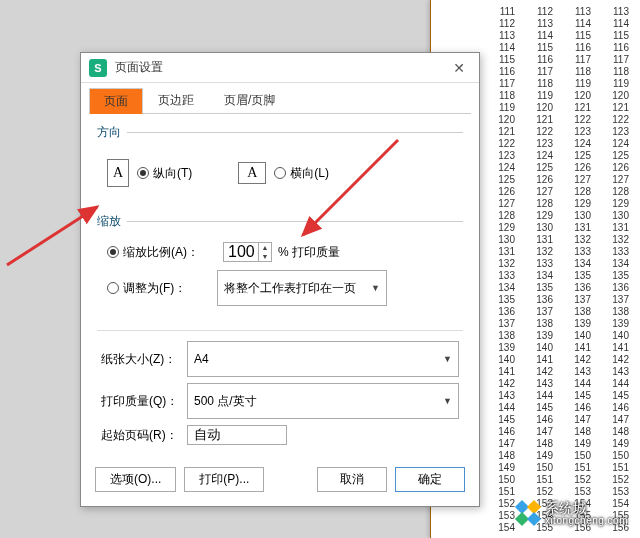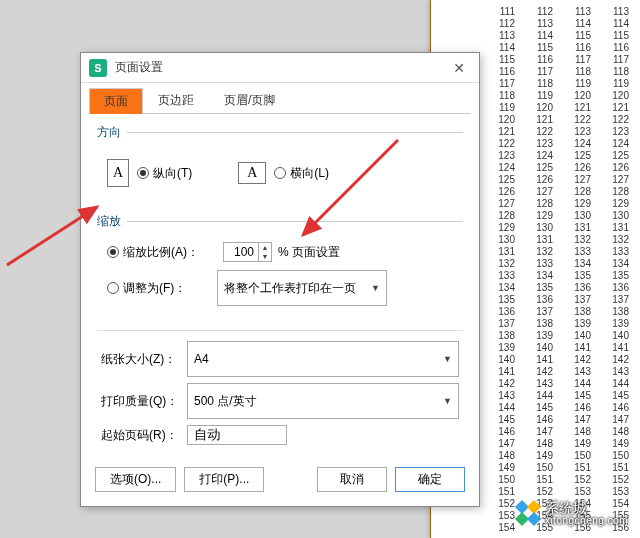--- a/index.html
+++ b/index.html
@@ -127,21 +127,21 @@
   content: ""; width: 6px; height: 6px; border-radius: 50%; background: #333;
 }
 .scale-rows { margin: 4px 0 0 10px; display: flex; flex-direction: column; gap: 8px; }
 .scale-row { display: flex; align-items: center; gap: 6px; }
 .scale-row label { min-width: 70px; }
 .spinner {
   display: inline-flex; border: 1px solid #aaa; height: 20px;
 }
 .spinner input {
   width: 34px; border: none; text-align: right; padding: 0 4px;
-  font-family: inherit; font-size: 12px;
+  font-family: inherit; font-size: 16px;
 }
 .spinner .btns { display: flex; flex-direction: column; border-left: 1px solid #aaa; }
 .spinner .btns span { font-size: 7px; width: 12px; text-align: center; line-height: 9px; cursor: default; color: #444; }
 .select {
   border: 1px solid #aaa; height: 36px; display: inline-flex; align-items: center; padding: 0 6px; justify-content: space-between;
 }
 .select .arrow { font-size: 9px; color: #444; margin-left: 6px; }
 .form-row { display: flex; align-items: center; gap: 6px; margin: 6px 4px; }
 .form-row .lbl { width: 80px; }
 .form-row .select { flex: 1; }
@@ -498,21 +498,21 @@
             <span class="dot"></span>
             <label>缩放比例(A)：</label>
           </span>
           <span class="spinner">
             <input value="100" style="">
             <span class="btns">
               <span>▲</span>
               <span>▼</span>
             </span>
           </span>
-          <span>% 页面设置</span>
+          <span>% 打印质量</span>
         </div>
         <div class="scale-row">
           <span class="radio">
             <span class="dot"></span>
             <label>调整为(F)：</label>
           </span>
           <span class="select" style="width:170px">
             <span>将整个工作表打印在一页</span>
             <span class="arrow">▼</span>
           </span>

